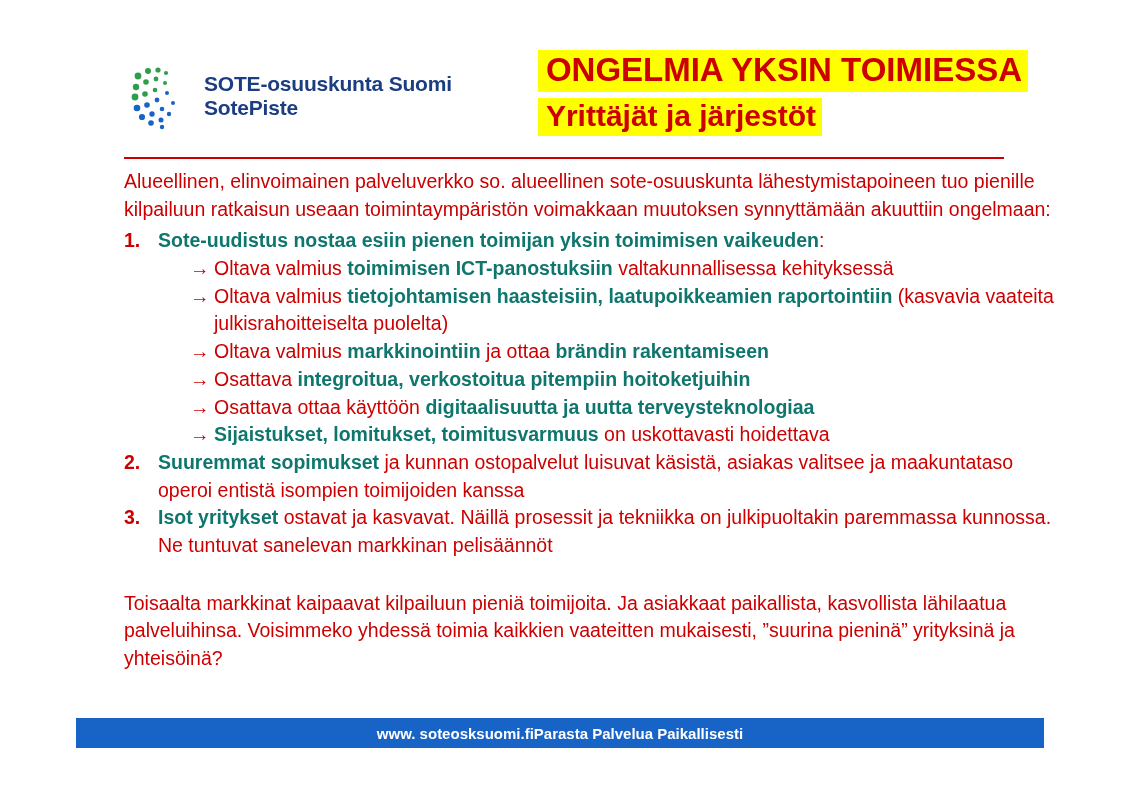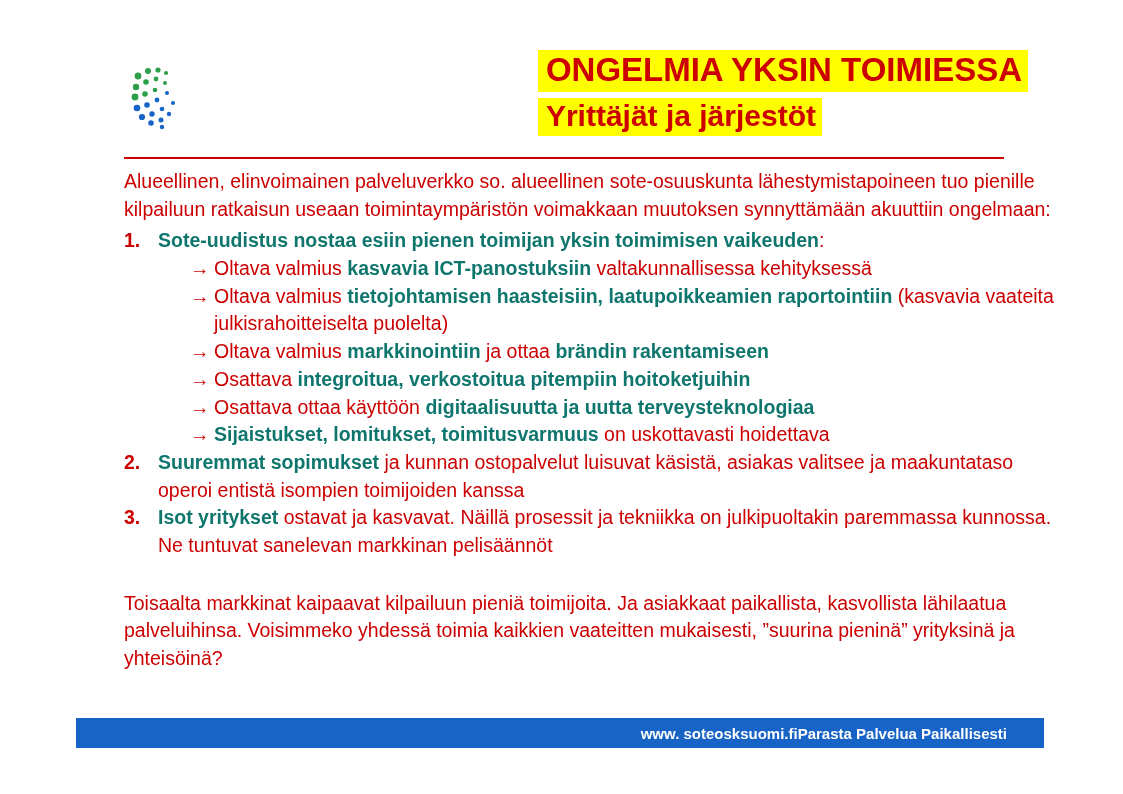--- a/index.html
+++ b/index.html
@@ -152,21 +152,21 @@
     left: 76px;
     bottom: 46px;
     width: 968px;
     height: 30px;
     background: #1763c6;
     color: #ffffff;
     font-size: 15px;
     font-weight: bold;
     display: flex;
     align-items: center;
-    justify-content: flex-end;
+    justify-content: center;
     box-sizing: border-box;
     padding: 0 37px;
   }
 </style>
 </head>
 <body>
 
 <div class="slide">
 
   <div class="header">
@@ -196,20 +196,24 @@
             <circle cx="38" cy="49" r="2.3"></circle>
             <circle cx="27" cy="63" r="2.8"></circle>
             <circle cx="37" cy="60" r="2.5"></circle>
             <circle cx="45" cy="54" r="2.2"></circle>
             <circle cx="43" cy="33" r="2.0"></circle>
             <circle cx="49" cy="43" r="2.0"></circle>
             <circle cx="38" cy="67" r="2.2"></circle>
           </g>
         </svg>
       </div>
+      <div class="logo-text">
+        <div class="logo-line1">SOTE-osuuskunta Suomi</div>
+        <div class="logo-line2">SotePiste</div>
+      </div>
     </div>
 
     <div class="title-block">
       <div class="title-main">ONGELMIA YKSIN TOIMIESSA</div><br>
       <div class="title-sub">Yrittäjät ja järjestöt</div>
     </div>
   </div>
 
   <div class="header-rule"></div>
 
@@ -217,21 +221,21 @@
 
     <p class="para">Alueellinen, elinvoimainen palveluverkko so. alueellinen sote-osuuskunta lähestymistapoineen tuo pienille kilpailuun ratkaisun useaan toimintaympäristön voimakkaan muutoksen synnyttämään akuuttiin ongelmaan:</p>
 
     <ul class="numlist">
 
       <li>
         <span class="num">1.</span>
         <span class="blue">Sote-uudistus nostaa esiin pienen toimijan yksin toimimisen vaikeuden</span><span>:</span>
         <ul class="sublist">
           <li>
-            <span class="arrow">→</span><span> Oltava valmius </span><span class="blue">kasvavia ICT-panostuksiin</span><span> valtakunnallisessa kehityksessä</span>
+            <span class="arrow">→</span><span> Oltava valmius </span><span class="blue">toimimisen ICT-panostuksiin</span><span> valtakunnallisessa kehityksessä</span>
           </li>
           <li>
             <span class="arrow">→</span><span> Oltava valmius </span><span class="blue">tietojohtamisen haasteisiin, laatupoikkeamien raportointiin</span><span> (kasvavia vaateita julkisrahoitteiselta puolelta)</span>
           </li>
           <li>
             <span class="arrow">→</span><span> Oltava valmius </span><span class="blue">markkinointiin</span><span> ja ottaa </span><span class="blue">brändin rakentamiseen</span>
           </li>
           <li>
             <span class="arrow">→</span><span> Osattava </span><span class="blue">integroitua, verkostoitua pitempiin hoitoketjuihin</span>
           </li>

